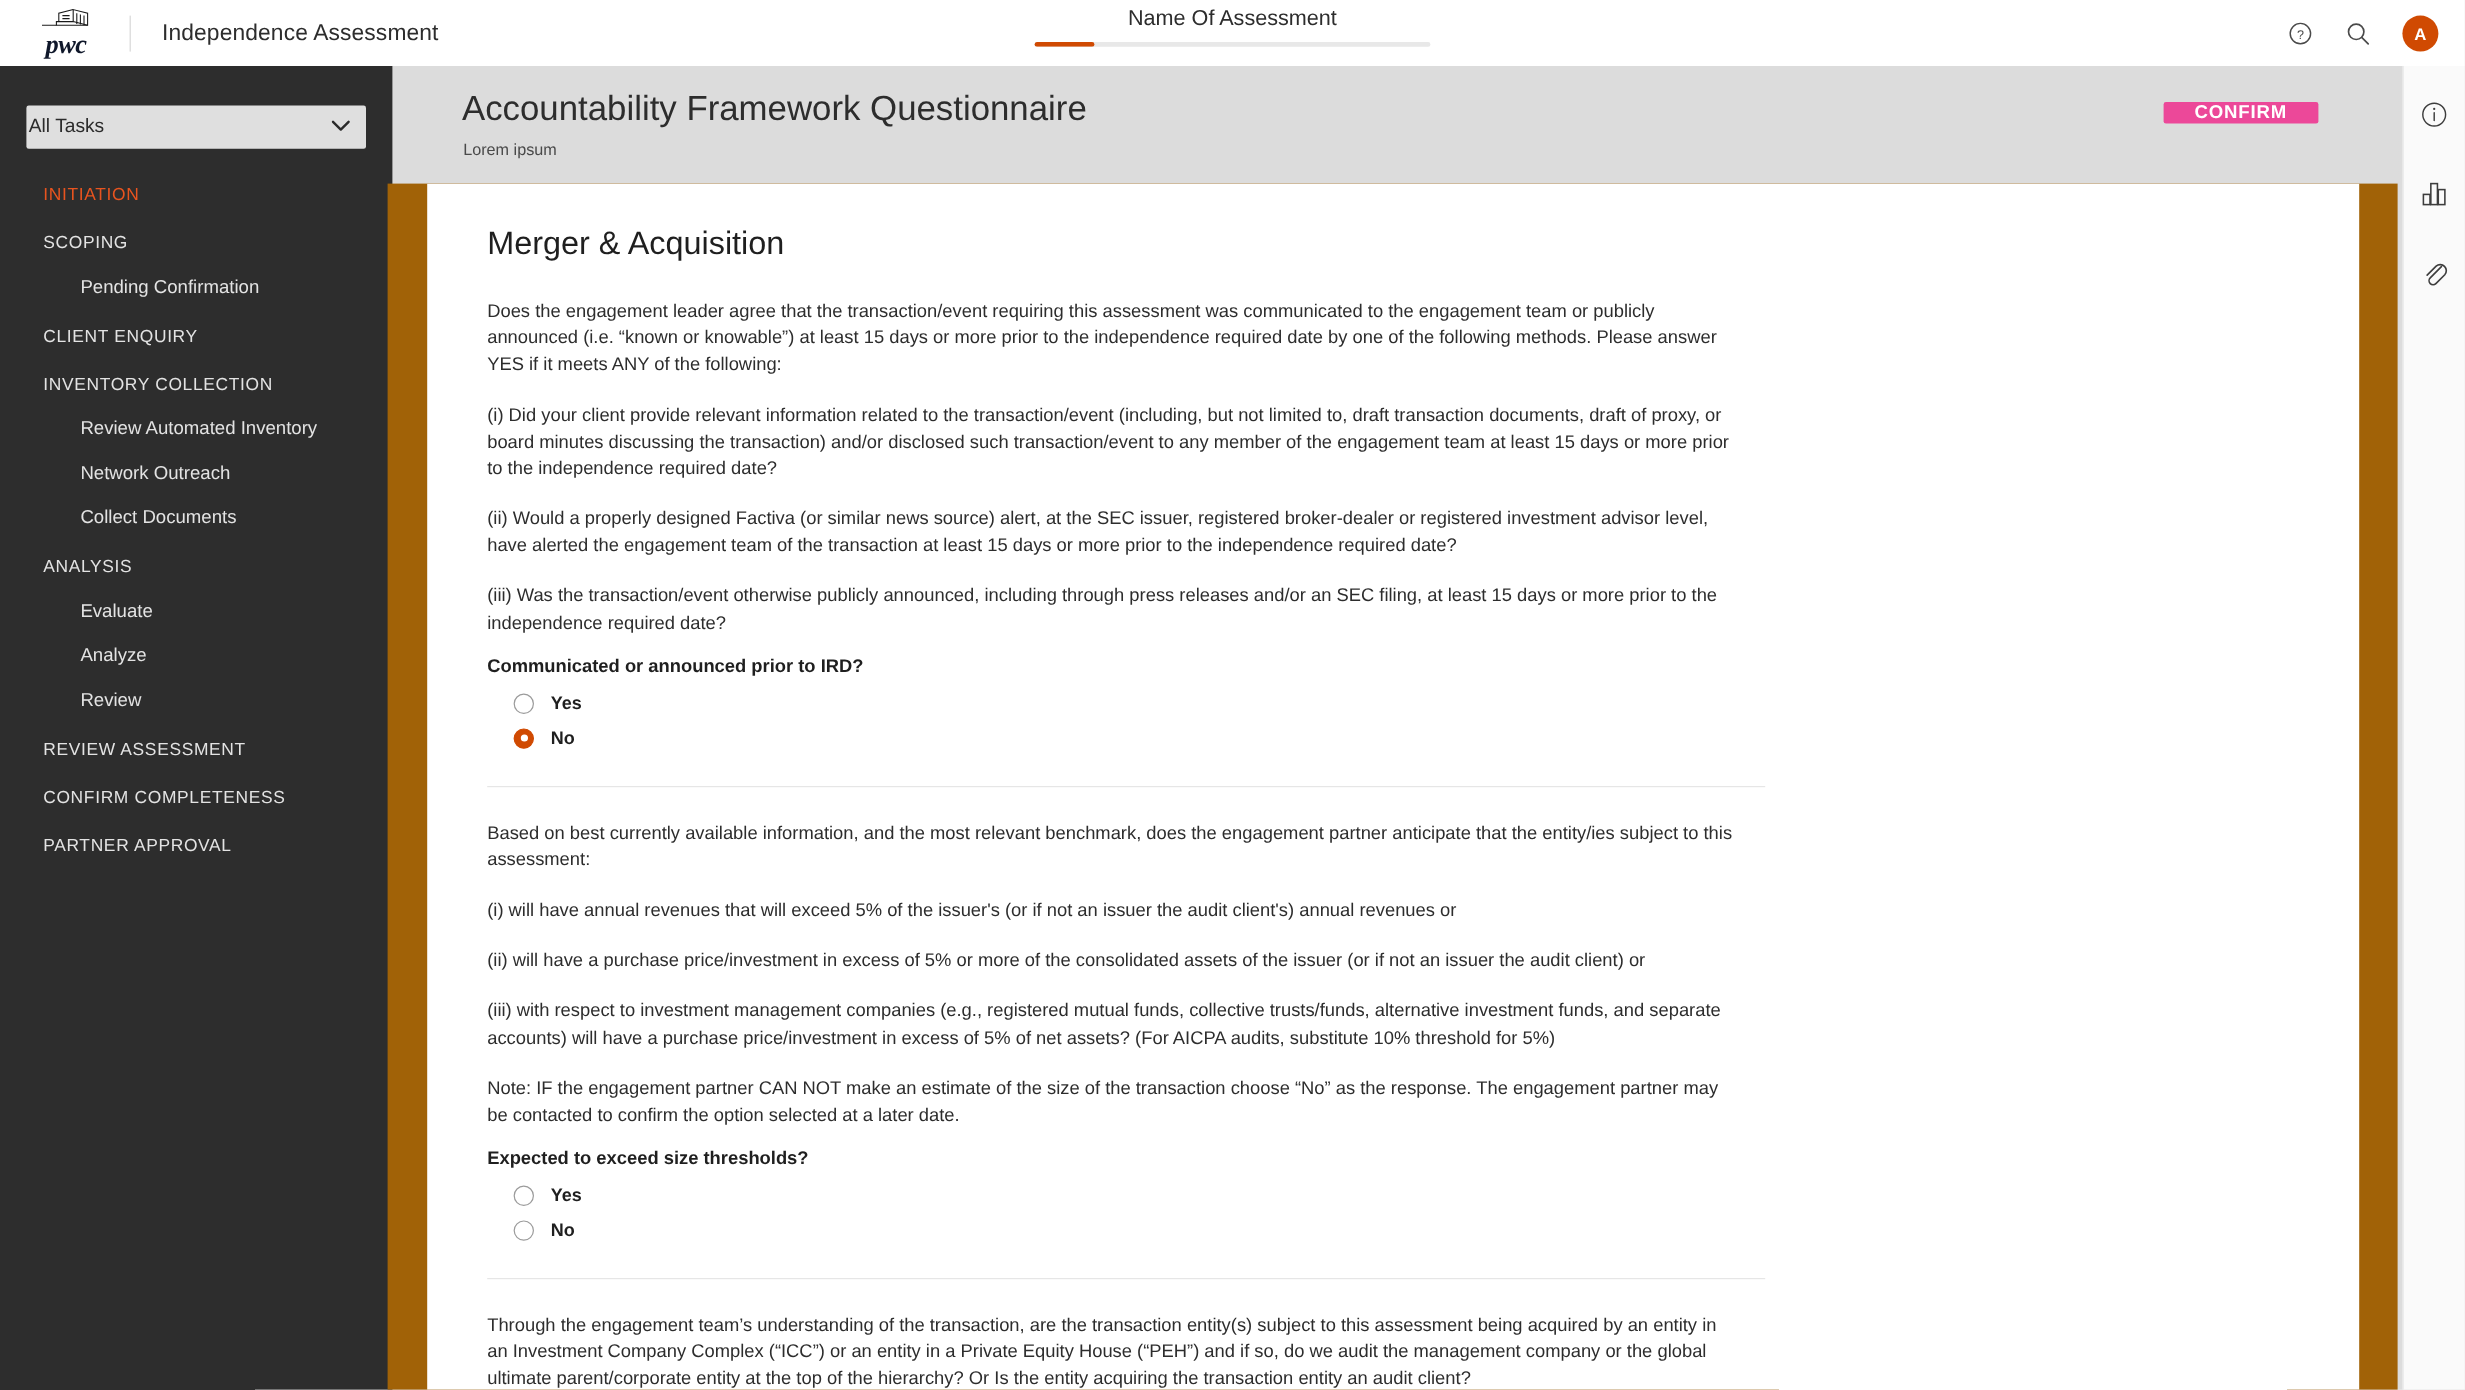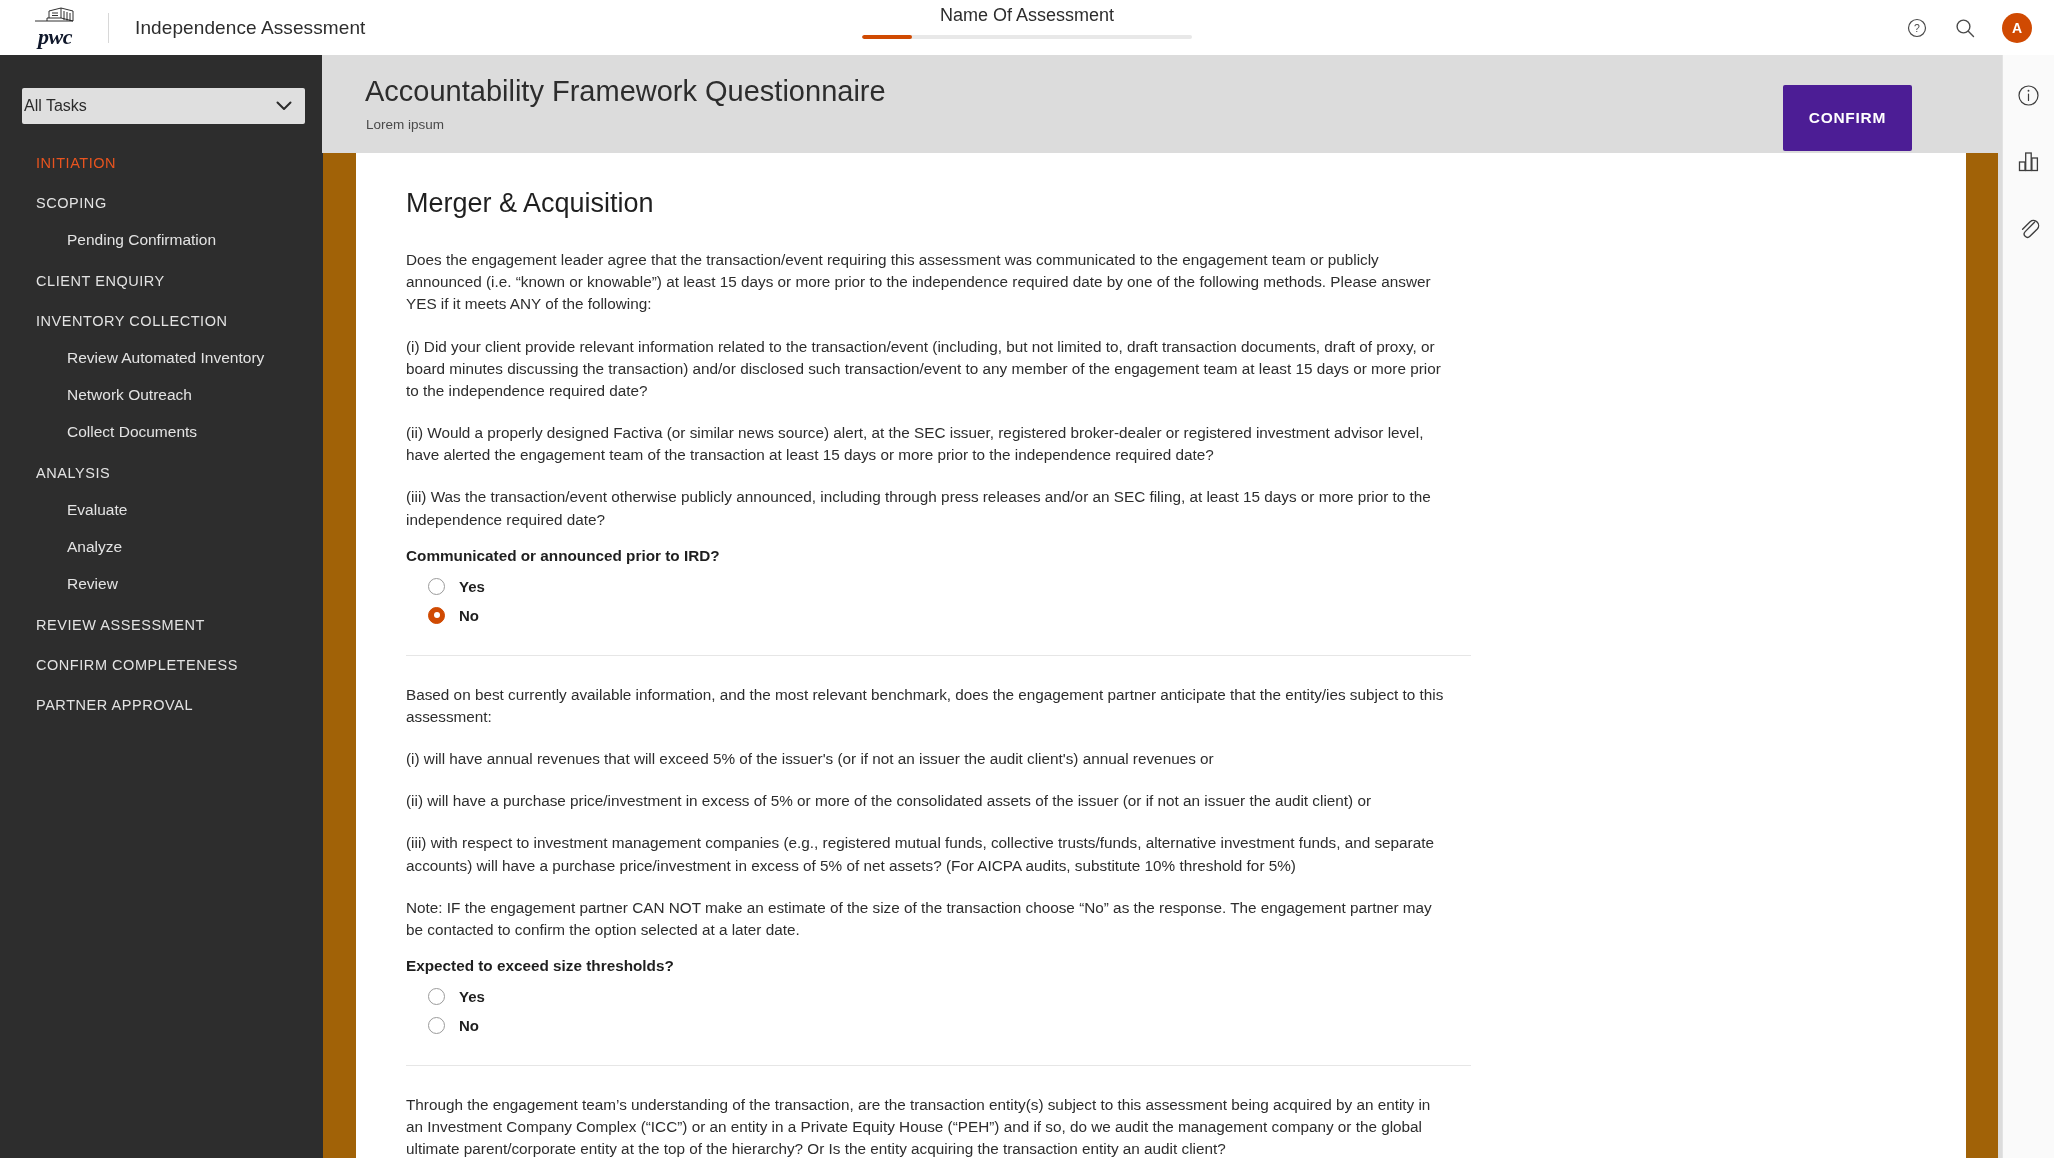--- a/index.html
+++ b/index.html
@@ -155,21 +155,21 @@
     padding: 0 22px 0 67px;
     font-size: 15.5px;
     color: #e3e3e3;
     margin-bottom: 19px;
     cursor: pointer;
   }
 
   
   #page-header {
     position: absolute;
-    top: 55px; left: 322px;
+    top: 55px; left: 342px;
     width: 1675px;
     height: 98px;
     background: #dcdcdc;
   }
   #page-title {
     position: absolute;
     left: 43px;
     top: 20px;
     font-size: 29px;
     font-weight: normal;
@@ -179,25 +179,25 @@
     position: absolute;
     left: 44px;
     top: 62px;
     font-size: 13.5px;
     color: #4a4a4a;
   }
   #confirm-button {
     position: absolute;
     right: 85px;
     top: 30px;
-    background: #4c1d95;
+    background: #ec4899;
     color: #ffffff;
     border: none;
     border-radius: 2px;
-    padding: 24px 26px;
+    padding: 0 26px;
     font-size: 15.5px;
     font-weight: bold;
     letter-spacing: 0.7px;
     font-family: "Liberation Sans", sans-serif;
     cursor: pointer;
   }
 
   
   #right-rail {
     position: absolute;

